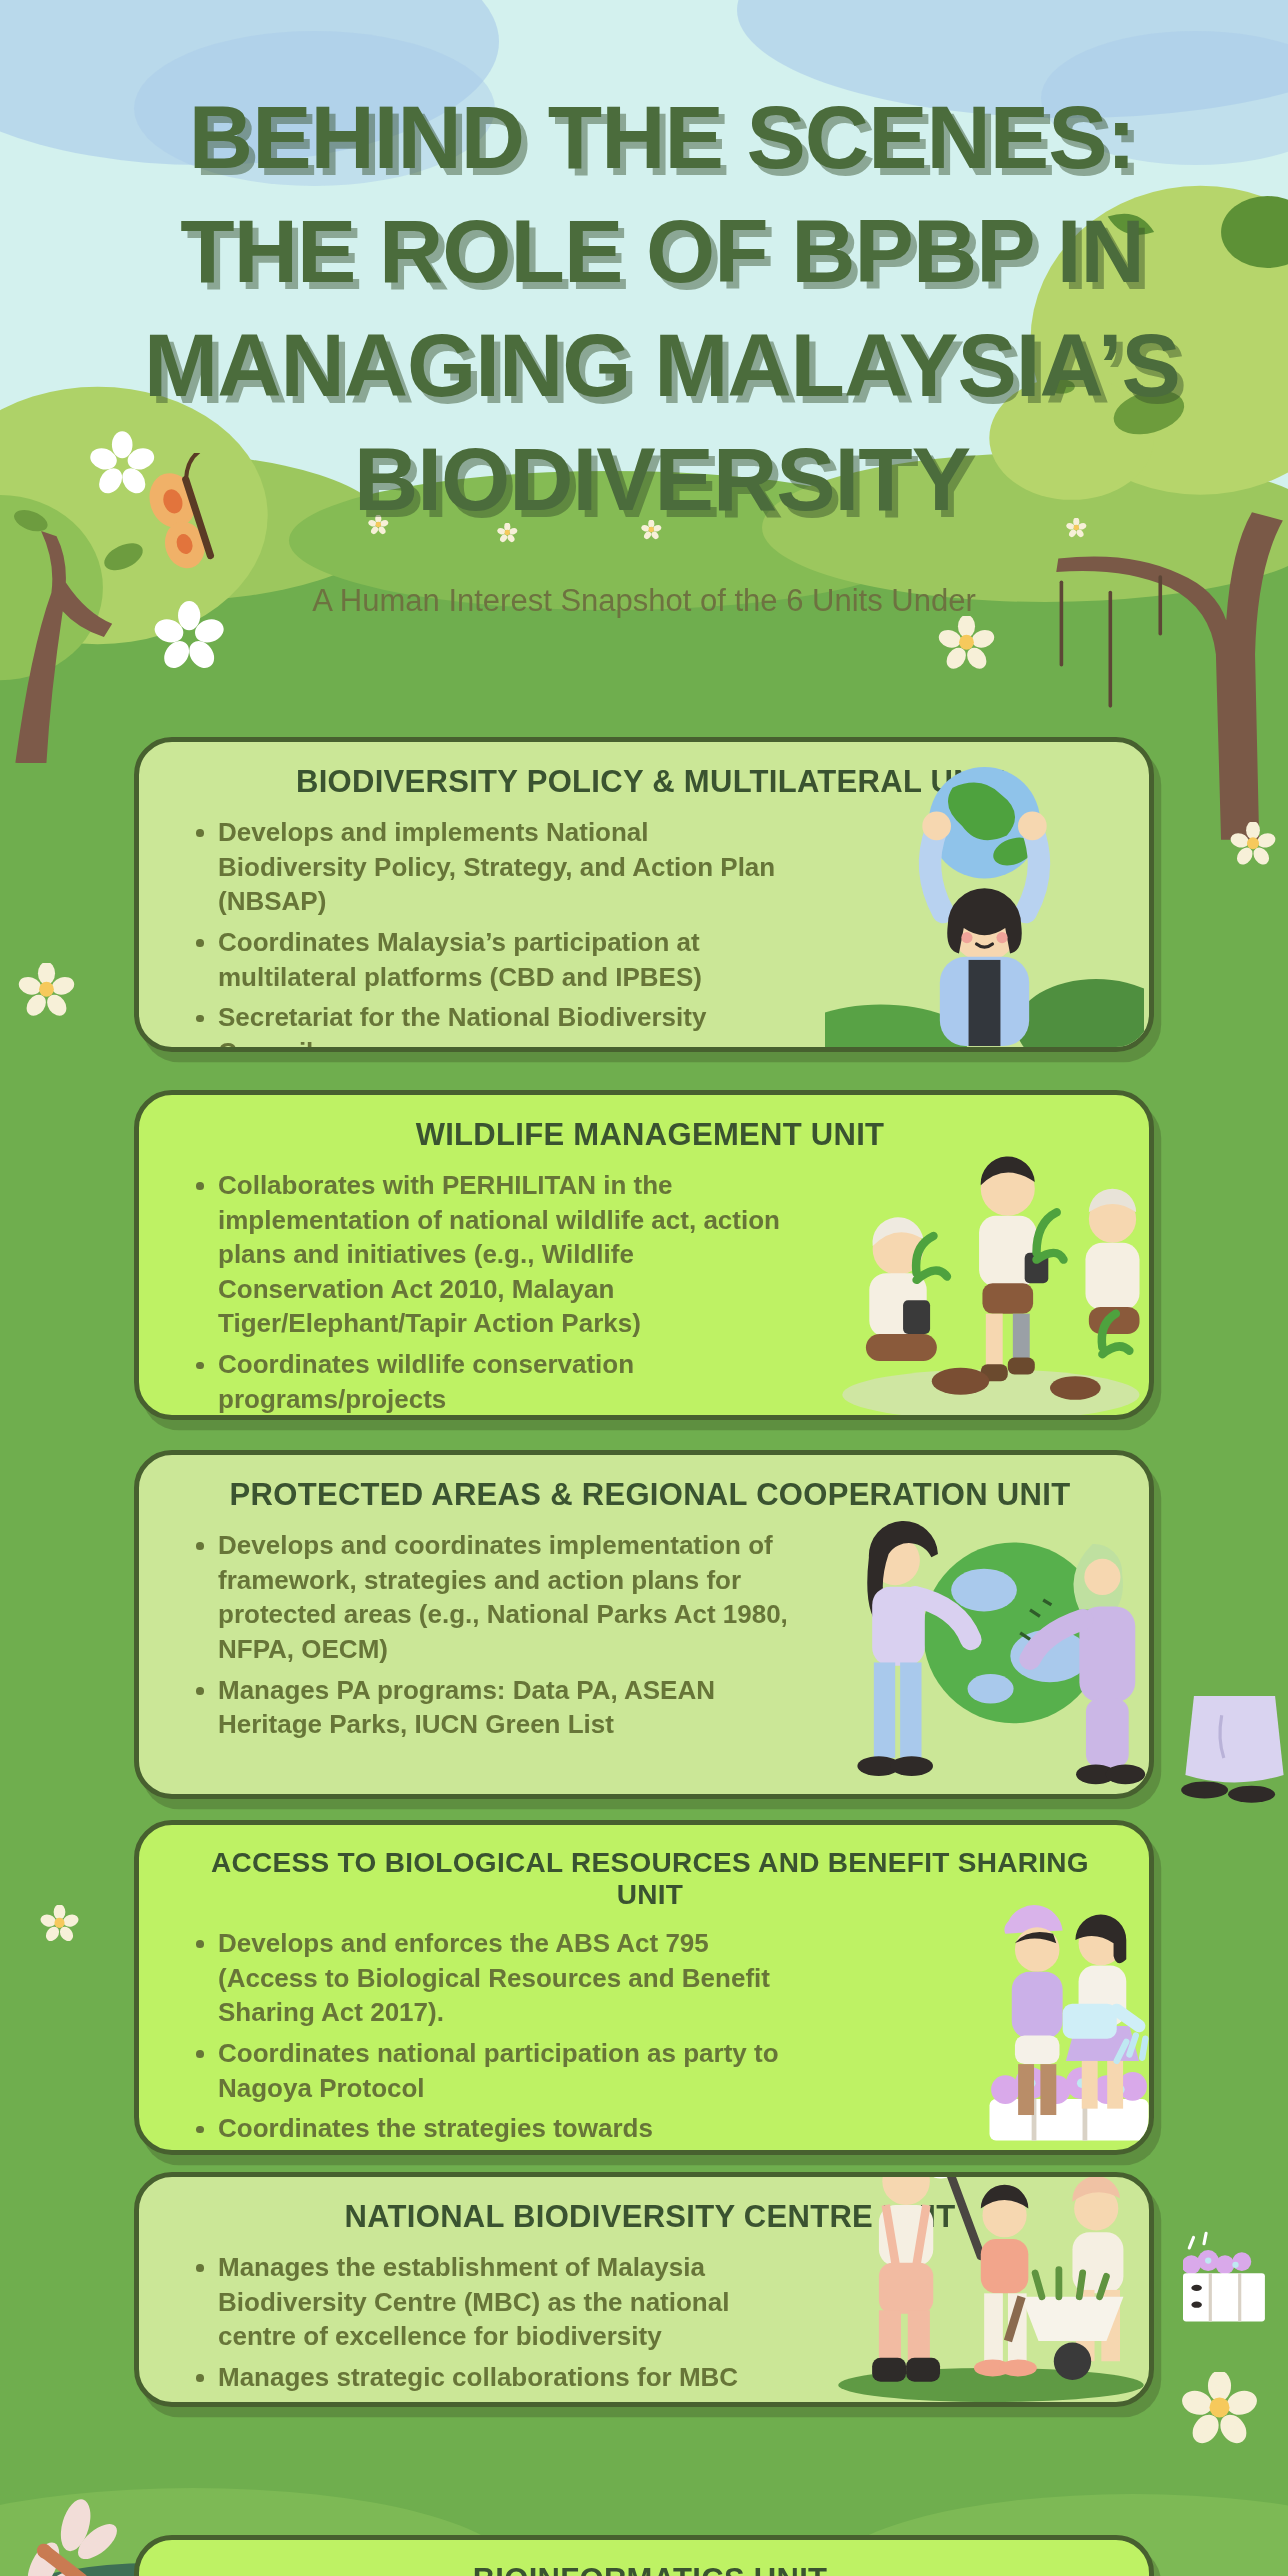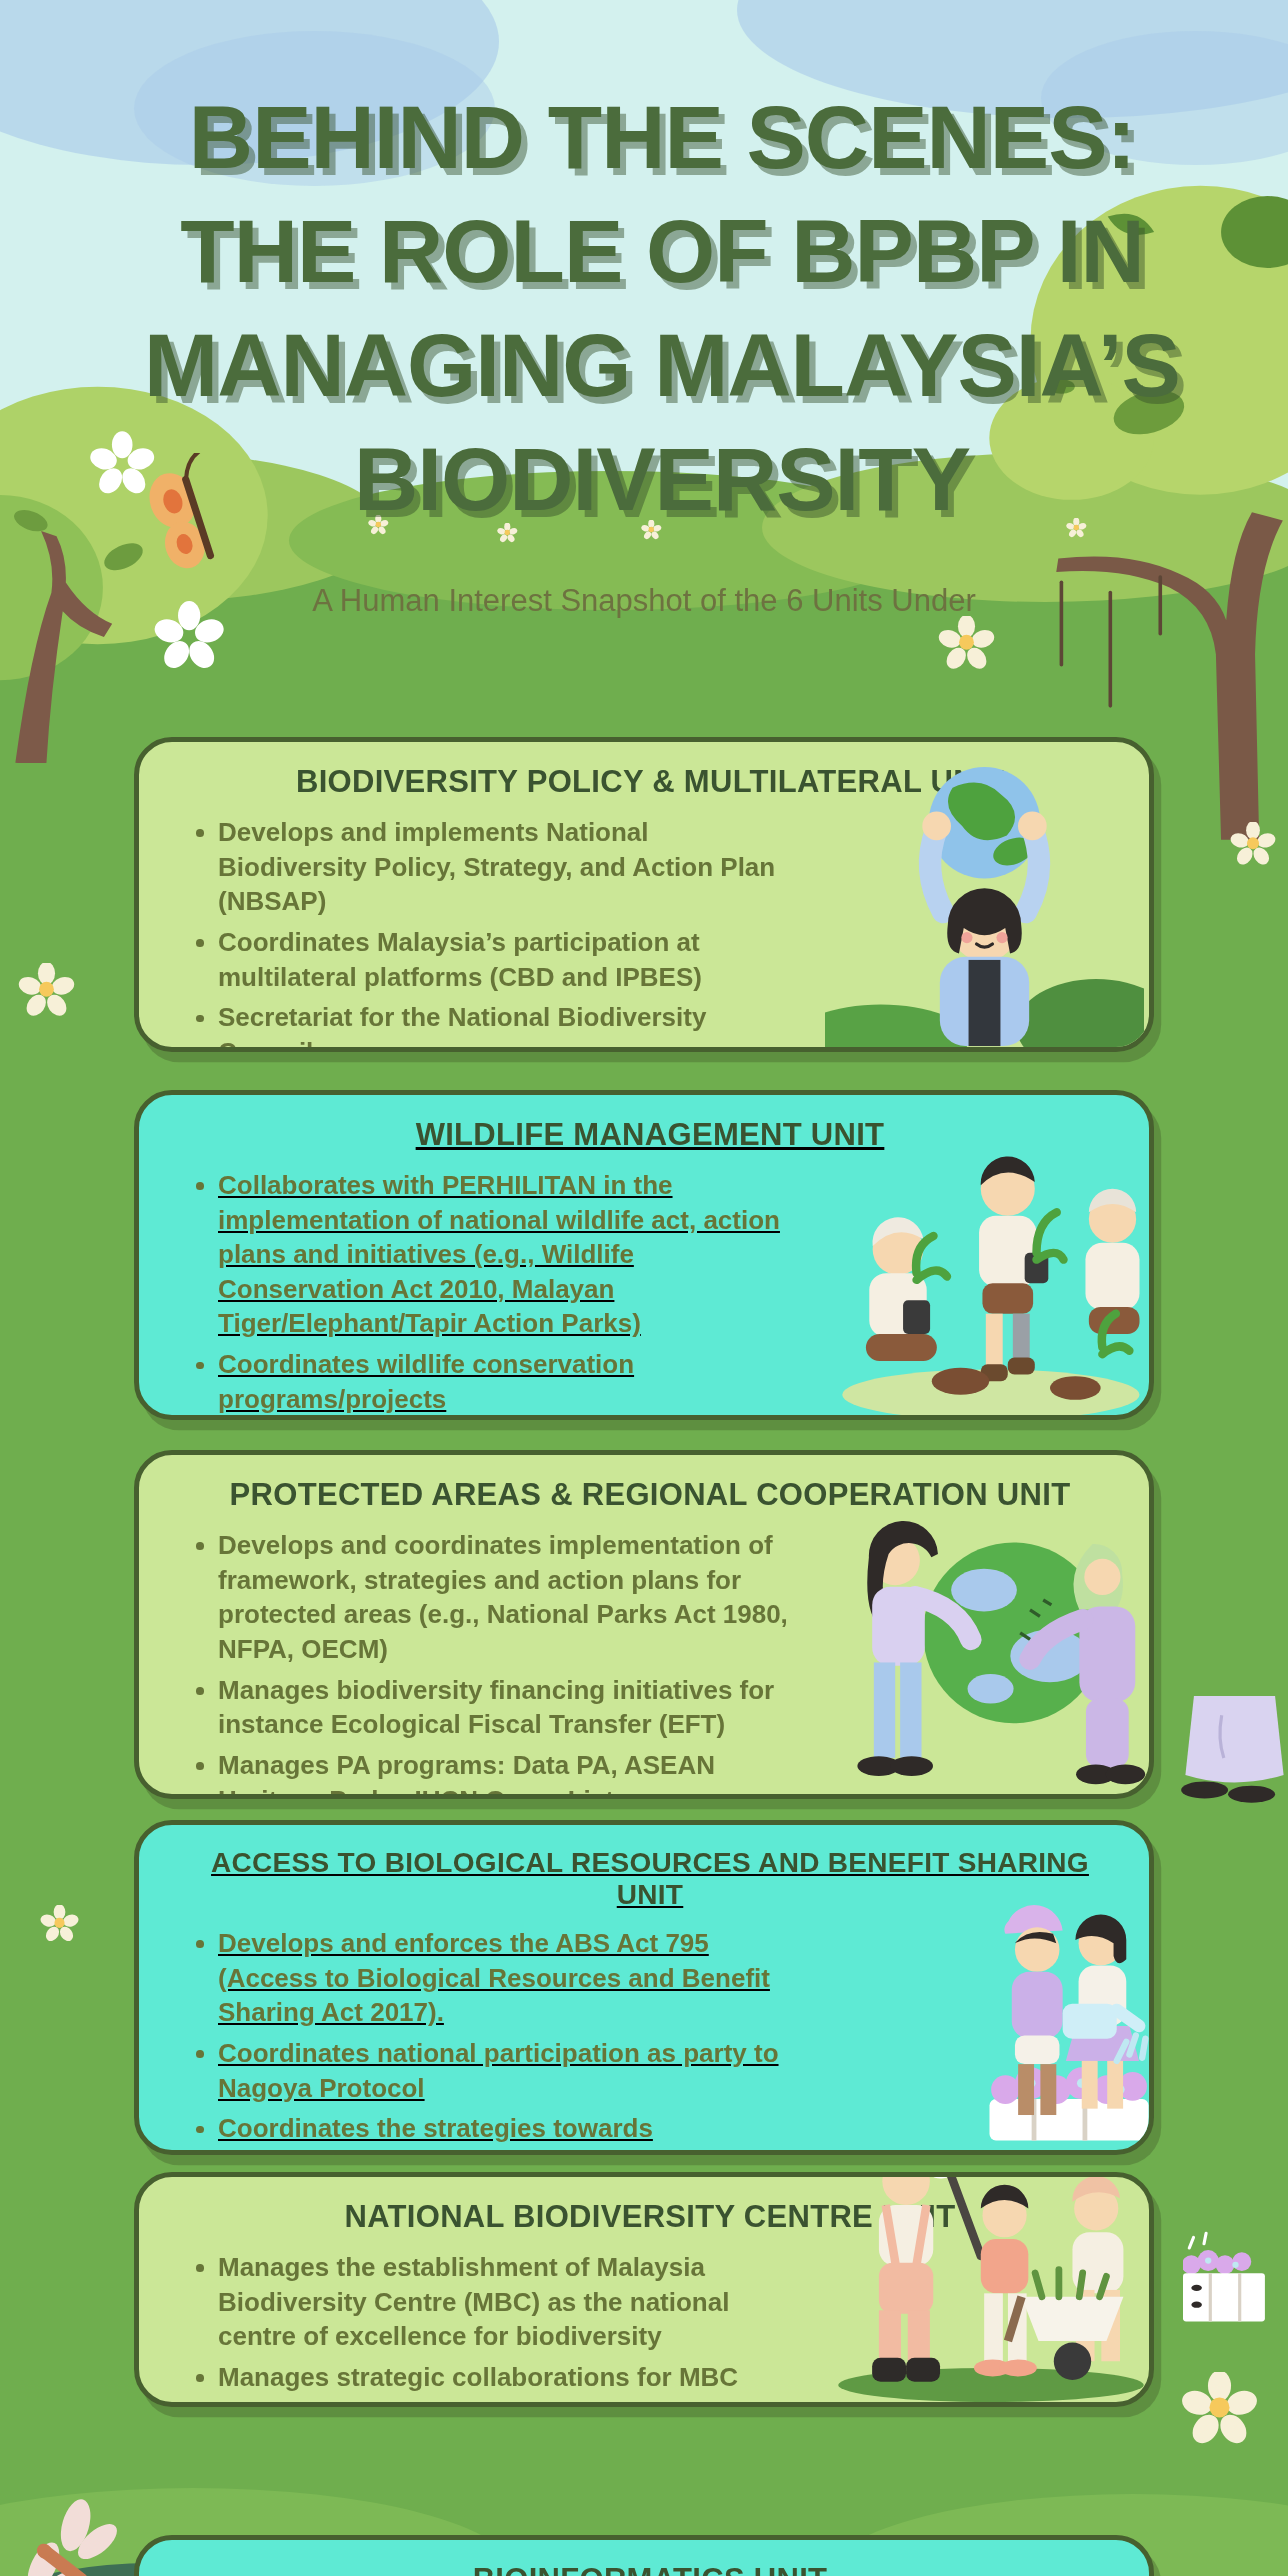--- a/index.html
+++ b/index.html
@@ -33,21 +33,21 @@
          text-shadow:6.2px 7.2px 0 rgba(52,78,40,.45);padding-left:36px;}
   .title span{display:block;}
   .subtitle{position:absolute;top:577px;left:0;width:100%;margin:0;text-align:center;z-index:3;
             font-size:31px;font-weight:400;color:#6d7240;line-height:1.55;}
   .subtitle span{display:block;}
 
   
   .card{position:absolute;left:134px;width:1020px;border:5.7px solid #47602f;border-radius:38px;
         box-shadow:7.2px 10.3px 0 rgba(62,86,40,.35);padding:21.6px 26px 12.4px 38px;z-index:4;overflow:hidden;}
   .card.green{background:#cbe797;}
-  .card.cream{background:#5eead4;text-decoration:underline;}
+  .card.cream{background:#bef264;}
   .card h2{margin:0 15.5px 15.5px 15.5px;text-align:center;font-size:31px;font-weight:700;
            letter-spacing:0.3px;color:#3a5330;}
   .card h2.long{font-size:28px;}
   .card ul{list-style:none;margin:12px;padding:0;width:613px;}
   .card li{position:relative;padding-left:29px;font-size:26px;line-height:1.33;color:#677538;
            font-weight:700;margin-bottom:6.2px;}
   .card li::before{content:"";position:absolute;left:7.2px;top:14.4px;width:7.7px;height:7.7px;
                    border-radius:50%;background:#677538;}
   .illus{position:absolute;bottom:0;right:5.2px;z-index:1;}
 </style>
@@ -224,21 +224,20 @@
       <path d="M176 140 q-2 -14 8 -20 M176 144 q10 -8 16 -2" stroke="#4ea23e" stroke-width="5" fill="none" stroke-linecap="round"></path>
       <ellipse cx="92" cy="160" rx="17" ry="8" fill="#7a4e33"></ellipse>
       <ellipse cx="160" cy="164" rx="15" ry="7" fill="#7a4e33"></ellipse>
     </svg>
   </section>
 
   <section class="card green" style="top:1450px;height:349px;">
     <h2>PROTECTED AREAS &amp; REGIONAL COOPERATION UNIT</h2>
     <ul>
       <li>Develops and coordinates implementation of framework, strategies and action plans for protected areas (e.g., National Parks Act 1980, NFPA, OECM)</li>
-      <li>Manages biodiversity financing initiatives for instance Ecological Fiscal Transfer (EFT)</li>
       <li>Manages PA programs: Data PA, ASEAN Heritage Parks, IUCN Green List</li>
     </ul>
     <svg class="illus" style="right:0;" width="330" height="319" viewBox="0 0 200 194" aria-label="two-people-hugging-earth">
       <circle cx="118" cy="96" r="55" fill="#57b04c"></circle>
       <ellipse cx="100" cy="70" rx="20" ry="13" fill="#a9c9ec"></ellipse>
       <ellipse cx="140" cy="110" rx="24" ry="16" fill="#a9c9ec"></ellipse>
       <ellipse cx="104" cy="130" rx="14" ry="9" fill="#a9c9ec"></ellipse>
       <path d="M128 82 l6 4 M136 76 l5 3 M122 96 l6 4" stroke="#2f5c2a" stroke-width="2"></path>
       <circle cx="46" cy="52" r="15" fill="#f6d7b0"></circle>
       <path d="M30 50 q-4 34 8 44 l6 -6 q-10 -16 -2 -40 a15 15 0 0 1 26 2 l4 -2 a17 17 0 0 0 -42 2z" fill="#2f2a28"></path>

